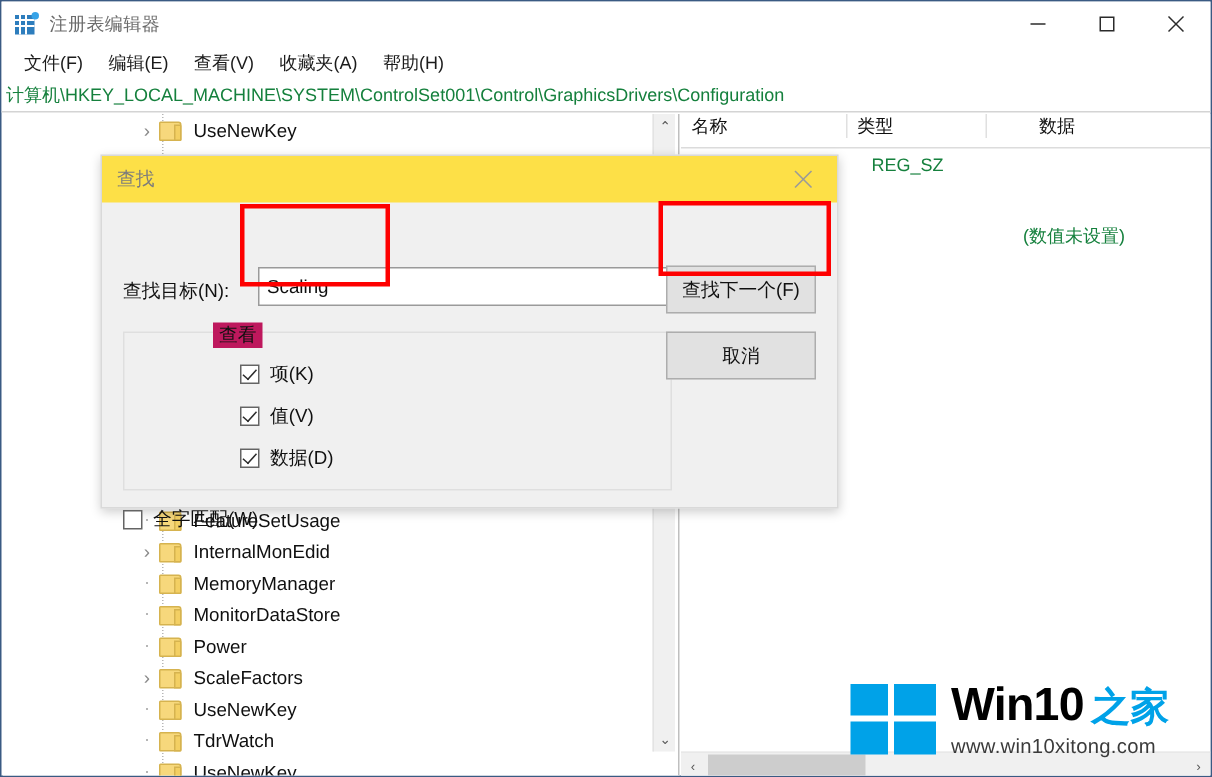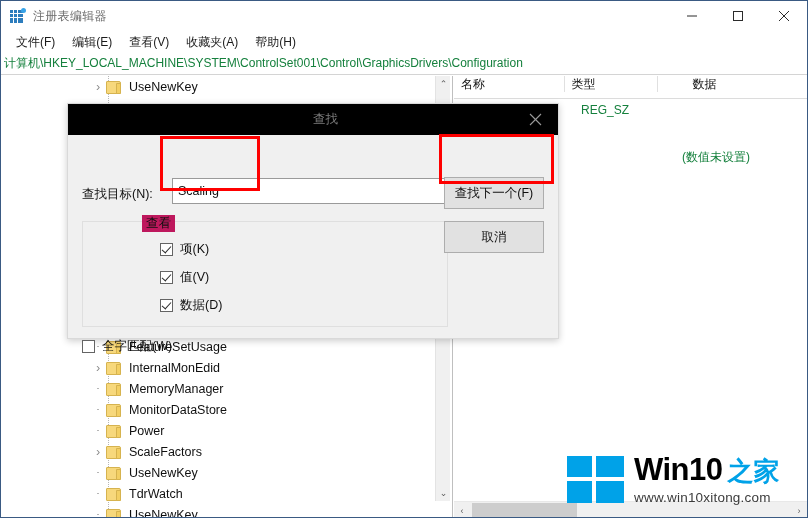--- a/index.html
+++ b/index.html
@@ -194,26 +194,25 @@
   }
 
   
   .dialog {
     position: absolute; left: 66px; top: 102px; width: 492px; height: 236px;
     background: #f0f0f0;
     border: 1px solid #d9d9d9;
     box-shadow: 0 2px 7px rgba(0,0,0,0.20);
   }
   .dlg-title {
-    height: 31px; background: #000000;
-    display: flex; align-items: center;
-    padding-left: 25px;
+    height: 31px; background: #fde047;
+    display: flex; align-items: center;
+    padding-left: 10px;
     font-size: 12.5px; color: #7c7c7c;
     position: relative;
-    justify-content: center;
   }
   .dlg-close {
     position: absolute; right: 0; top: 0; width: 45px; height: 31px;
     display: flex; align-items: center; justify-content: center;
     color: #9a9a9a;
   }
   .dlg-body { position: relative; height: 205px; }
 
   .dlg-label {
     position: absolute; left: 14px; top: 51px;

